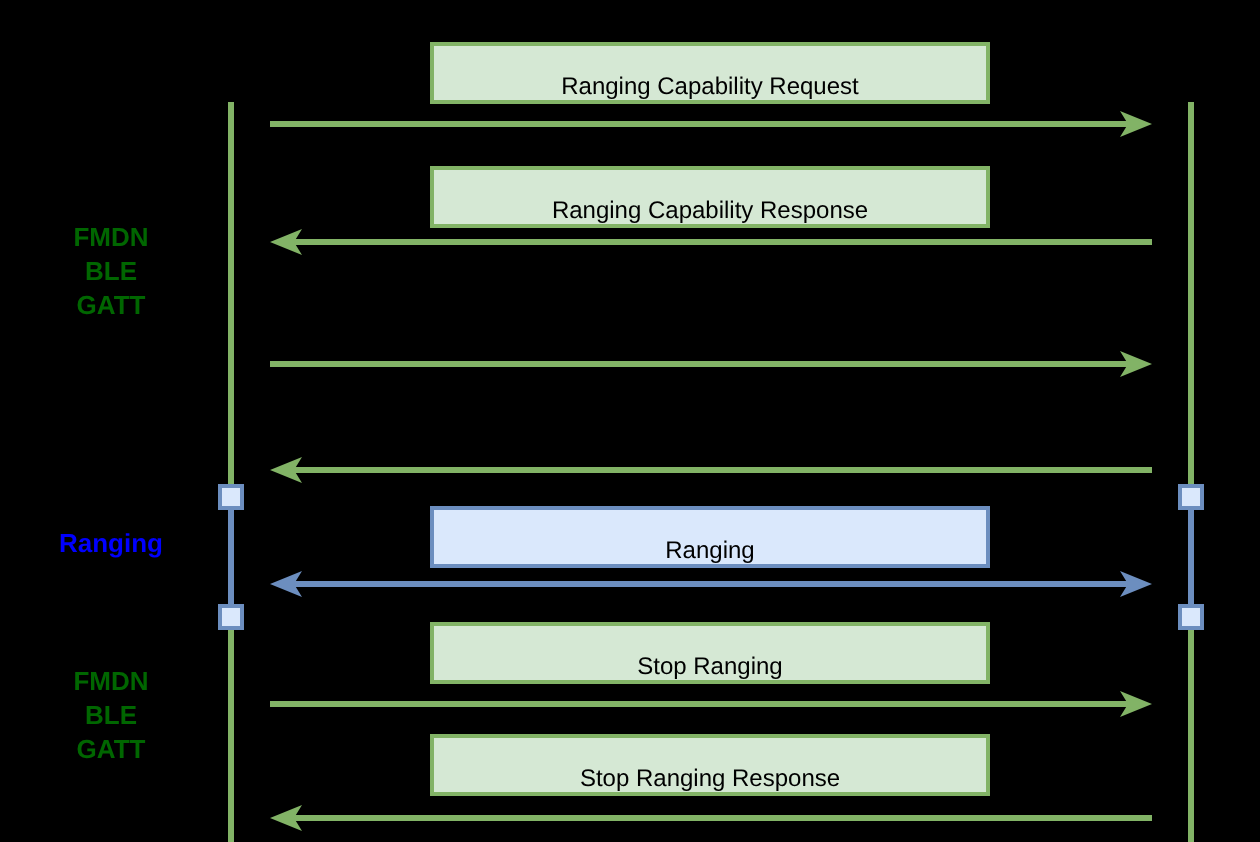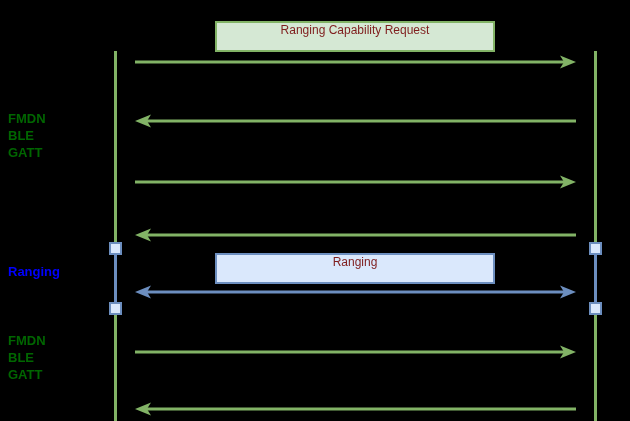--- a/index.html
+++ b/index.html
@@ -13,20 +13,21 @@
     height: 421px;
     background: #000000;
     overflow: hidden;
     font-family: "Liberation Sans", sans-serif;
   }
   
   .side-label {
     position: absolute;
     left: 8px;
     width: 95px;
+    text-align: center;
     font-weight: bold;
     font-size: 13px;
     line-height: 17px;
   }
   .side-label.green { color: #006600; }
   .side-label.blue  { color: #0000ff; }
 
   
   .lifeline-seg {
     position: absolute;
@@ -45,24 +46,24 @@
 
   
   .msg-box {
     position: absolute;
     left: 215px;
     width: 280px;
     height: 31px;
     box-sizing: border-box;
     border: 2px solid #82b366;
     background: #d5e8d4;
-    color: #7f1d1d;
+    color: #000000;
     font-size: 12px;
     display: flex;
-    align-items: flex-start;
+    align-items: flex-end;
     justify-content: center;
     white-space: nowrap;
   }
   .msg-box.blue {
     border-color: #6c8ebf;
     background: #dae8fc;
   }
 
   
   .arrow {
@@ -106,20 +107,23 @@
   <div class="activation-square" style="left:589px; top:302px;"></div>
 
   <div class="msg-box" style="top:21px">
     <span>Ranging Capability Request</span>
   </div>
   <svg class="arrow" style="top:54px" viewBox="0 0 441 16">
     <line x1="0" y1="8" x2="429" y2="8" stroke="#82b366" stroke-width="3"></line>
     <path d="M441,8 L425,1.5 L429,8 L425,14.5 Z" fill="#82b366"></path>
   </svg>
 
+  <div class="msg-box" style="top:83px">
+    <span>Ranging Capability Response</span>
+  </div>
   <svg class="arrow" style="top:113px" viewBox="0 0 441 16">
     <line x1="12" y1="8" x2="441" y2="8" stroke="#82b366" stroke-width="3"></line>
     <path d="M0,8 L16,1.5 L12,8 L16,14.5 Z" fill="#82b366"></path>
   </svg>
 
   <svg class="arrow" style="top:174px" viewBox="0 0 441 16">
     <line x1="0" y1="8" x2="429" y2="8" stroke="#82b366" stroke-width="3"></line>
     <path d="M441,8 L425,1.5 L429,8 L425,14.5 Z" fill="#82b366"></path>
   </svg>
 
@@ -130,23 +134,29 @@
 
   <div class="msg-box blue" style="top:253px">
     <span>Ranging</span>
   </div>
   <svg class="arrow" style="top:284px" viewBox="0 0 441 16">
     <line x1="12" y1="8" x2="429" y2="8" stroke="#6c8ebf" stroke-width="3"></line>
     <path d="M0,8 L16,1.5 L12,8 L16,14.5 Z" fill="#6c8ebf"></path>
     <path d="M441,8 L425,1.5 L429,8 L425,14.5 Z" fill="#6c8ebf"></path>
   </svg>
 
+  <div class="msg-box" style="top:311px">
+    <span>Stop Ranging</span>
+  </div>
   <svg class="arrow" style="top:344px" viewBox="0 0 441 16">
     <line x1="0" y1="8" x2="429" y2="8" stroke="#82b366" stroke-width="3"></line>
     <path d="M441,8 L425,1.5 L429,8 L425,14.5 Z" fill="#82b366"></path>
   </svg>
 
+  <div class="msg-box" style="top:367px">
+    <span>Stop Ranging Response</span>
+  </div>
   <svg class="arrow" style="top:401px" viewBox="0 0 441 16">
     <line x1="12" y1="8" x2="441" y2="8" stroke="#82b366" stroke-width="3"></line>
     <path d="M0,8 L16,1.5 L12,8 L16,14.5 Z" fill="#82b366"></path>
   </svg>
 
 </div>
 
 </body></html>

